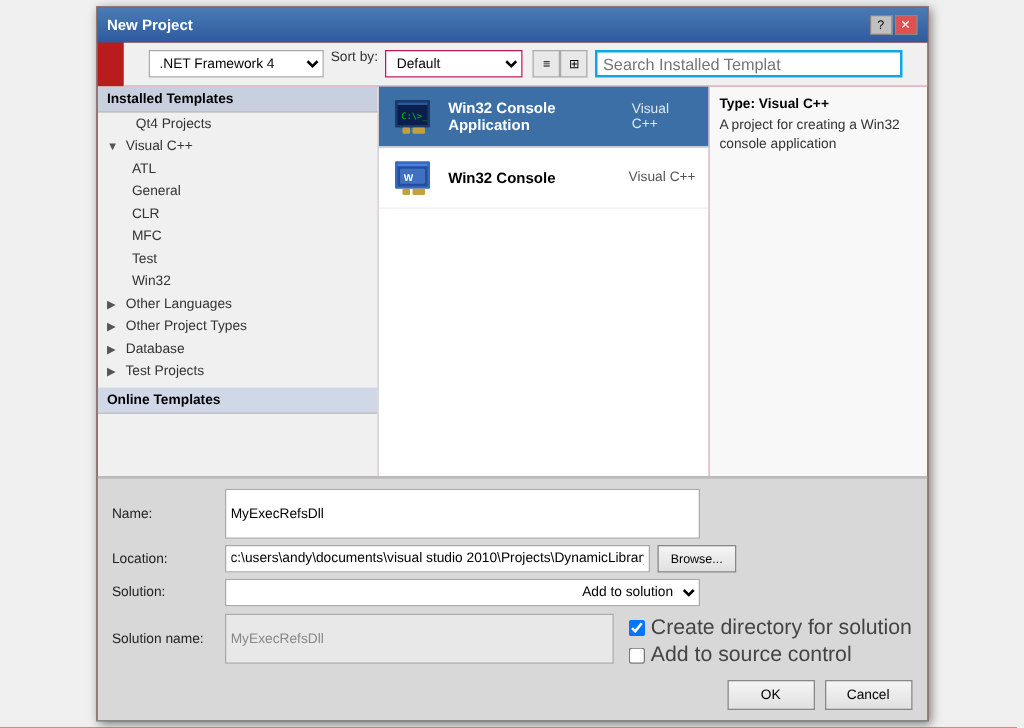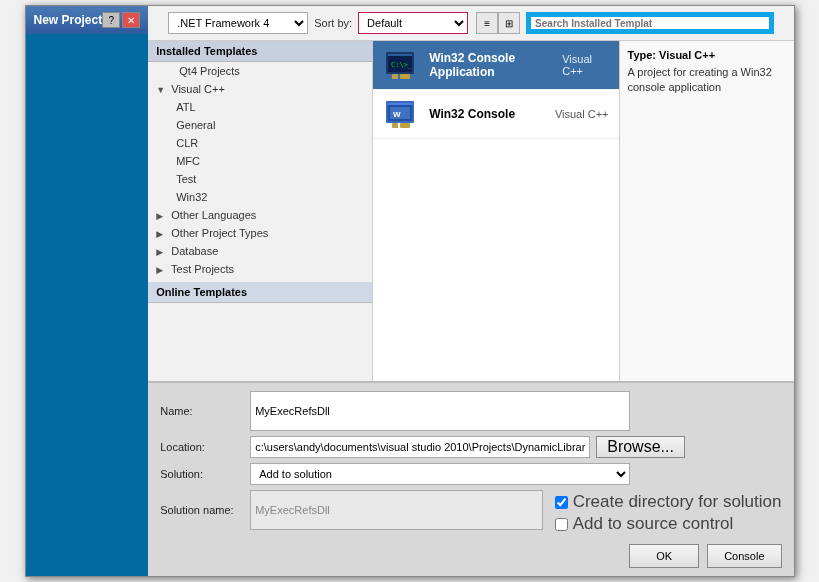--- a/index.html
+++ b/index.html
@@ -8,27 +8,27 @@
       font-size: 12px;
       background: #f0f0f0;
       display: flex;
       justify-content: center;
       align-items: center;
       width: 819px;
       height: 582px;
       overflow: hidden;
     }
     .dialog {
-      width: 770px;
+      width: 666px;
       height: 572px;
-      background: #0369a1;
+      background: #b91c1c;
       border: 1px solid #888;
       box-shadow: 2px 2px 8px rgba(0,0,0,0.5);
       display: flex;
-      flex-direction: row;
+      flex-direction: column;
     }
     .title-bar {
       background: linear-gradient(to bottom, #4a7bb5, #2d5a9e);
       color: white;
       padding: 5px 8px;
       display: flex;
       align-items: center;
       justify-content: space-between;
       height: 28px;
     }
@@ -56,23 +56,23 @@
     .dialog-content {
       display: flex;
       flex-direction: column;
       flex: 1;
       overflow: hidden;
     }
     .top-bar {
       background: #f0f0f0;
       padding: 6px 20px;
       display: flex;
-      align-items: center;
       gap: 6px;
       border-bottom: 1px solid #ccc;
+      margin-left: 21px;
     }
     .framework-select {
       height: 22px;
       border: 1px solid #aaa;
       background: white;
       padding: 1px 4px;
       font-size: 11px;
       width: 140px;
     }
     .sort-label {
@@ -98,26 +98,25 @@
       background: #e8e8e8;
       display: flex;
       align-items: center;
       justify-content: center;
       cursor: pointer;
       font-size: 10px;
     }
     .search-box {
       flex: 1;
       height: 22px;
-      border: 5px solid #0ea5e9;
+      border: 2px solid #0ea5e9;
       padding: 1px 4px;
-      font-size: 10px;
+      font-size: 13px;
       color: #999;
       background: white;
-      font-weight: bold;
     }
     .main-area {
       display: flex;
       flex: 1;
       overflow: hidden;
     }
     .sidebar {
       width: 225px;
       background: #f0f0f0;
       border-right: 1px solid #ccc;
@@ -245,31 +244,32 @@
       padding: 2px 4px;
       font-size: 11px;
       background: white;
       max-width: 340px;
     }
     .browse-btn {
       height: 22px;
       border: 1px solid #888;
       background: linear-gradient(to bottom, #f5f5f5, #e0e0e0);
       padding: 0 10px;
-      font-size: 16px;
+      font-size: 10px;
       cursor: pointer;
     }
     .solution-select {
       flex: 1;
       height: 22px;
       border: 1px solid #aaa;
       background: white;
       font-size: 11px;
       padding: 0 4px;
       max-width: 380px;
+      text-align: right;
     }
     .checkbox-row {
       display: flex;
       align-items: center;
       gap: 5px;
       margin-bottom: 2px;
     }
     .checkbox-label {
       font-size: 17px;
       color: #444;
@@ -427,38 +427,38 @@
         </div>
       </div>
 
       <div class="form-row">
         <span class="form-label">Solution:</span>
         <select class="solution-select">
           <option>Add to solution</option>
         </select>
       </div>
 
-      <div style="display:flex; align-items:flex-start;">
+      <div style="display:flex; align-items:center;">
         <div style="flex:1;">
           <div class="form-row">
             <span class="form-label">Solution name:</span>
             <input class="form-input disabled" type="text" disabled="" value="MyExecRefsDll" style="">
           </div>
         </div>
         <div style="margin-left:12px; margin-top:2px;">
           <div class="checkbox-row">
             <input type="checkbox" checked="" style="">
             <label class="checkbox-label">Create directory for solution</label>
           </div>
           <div class="checkbox-row">
             <input type="checkbox" style="">
             <label class="checkbox-label">Add to source control</label>
           </div>
         </div>
       </div>
 
       <div class="button-row">
         <button class="dialog-btn">OK</button>
-        <button class="dialog-btn">Console</button>
+        <button class="dialog-btn">Cancel</button>
       </div>
     </div>
   </div>
 </div>
 
 </body></html>

